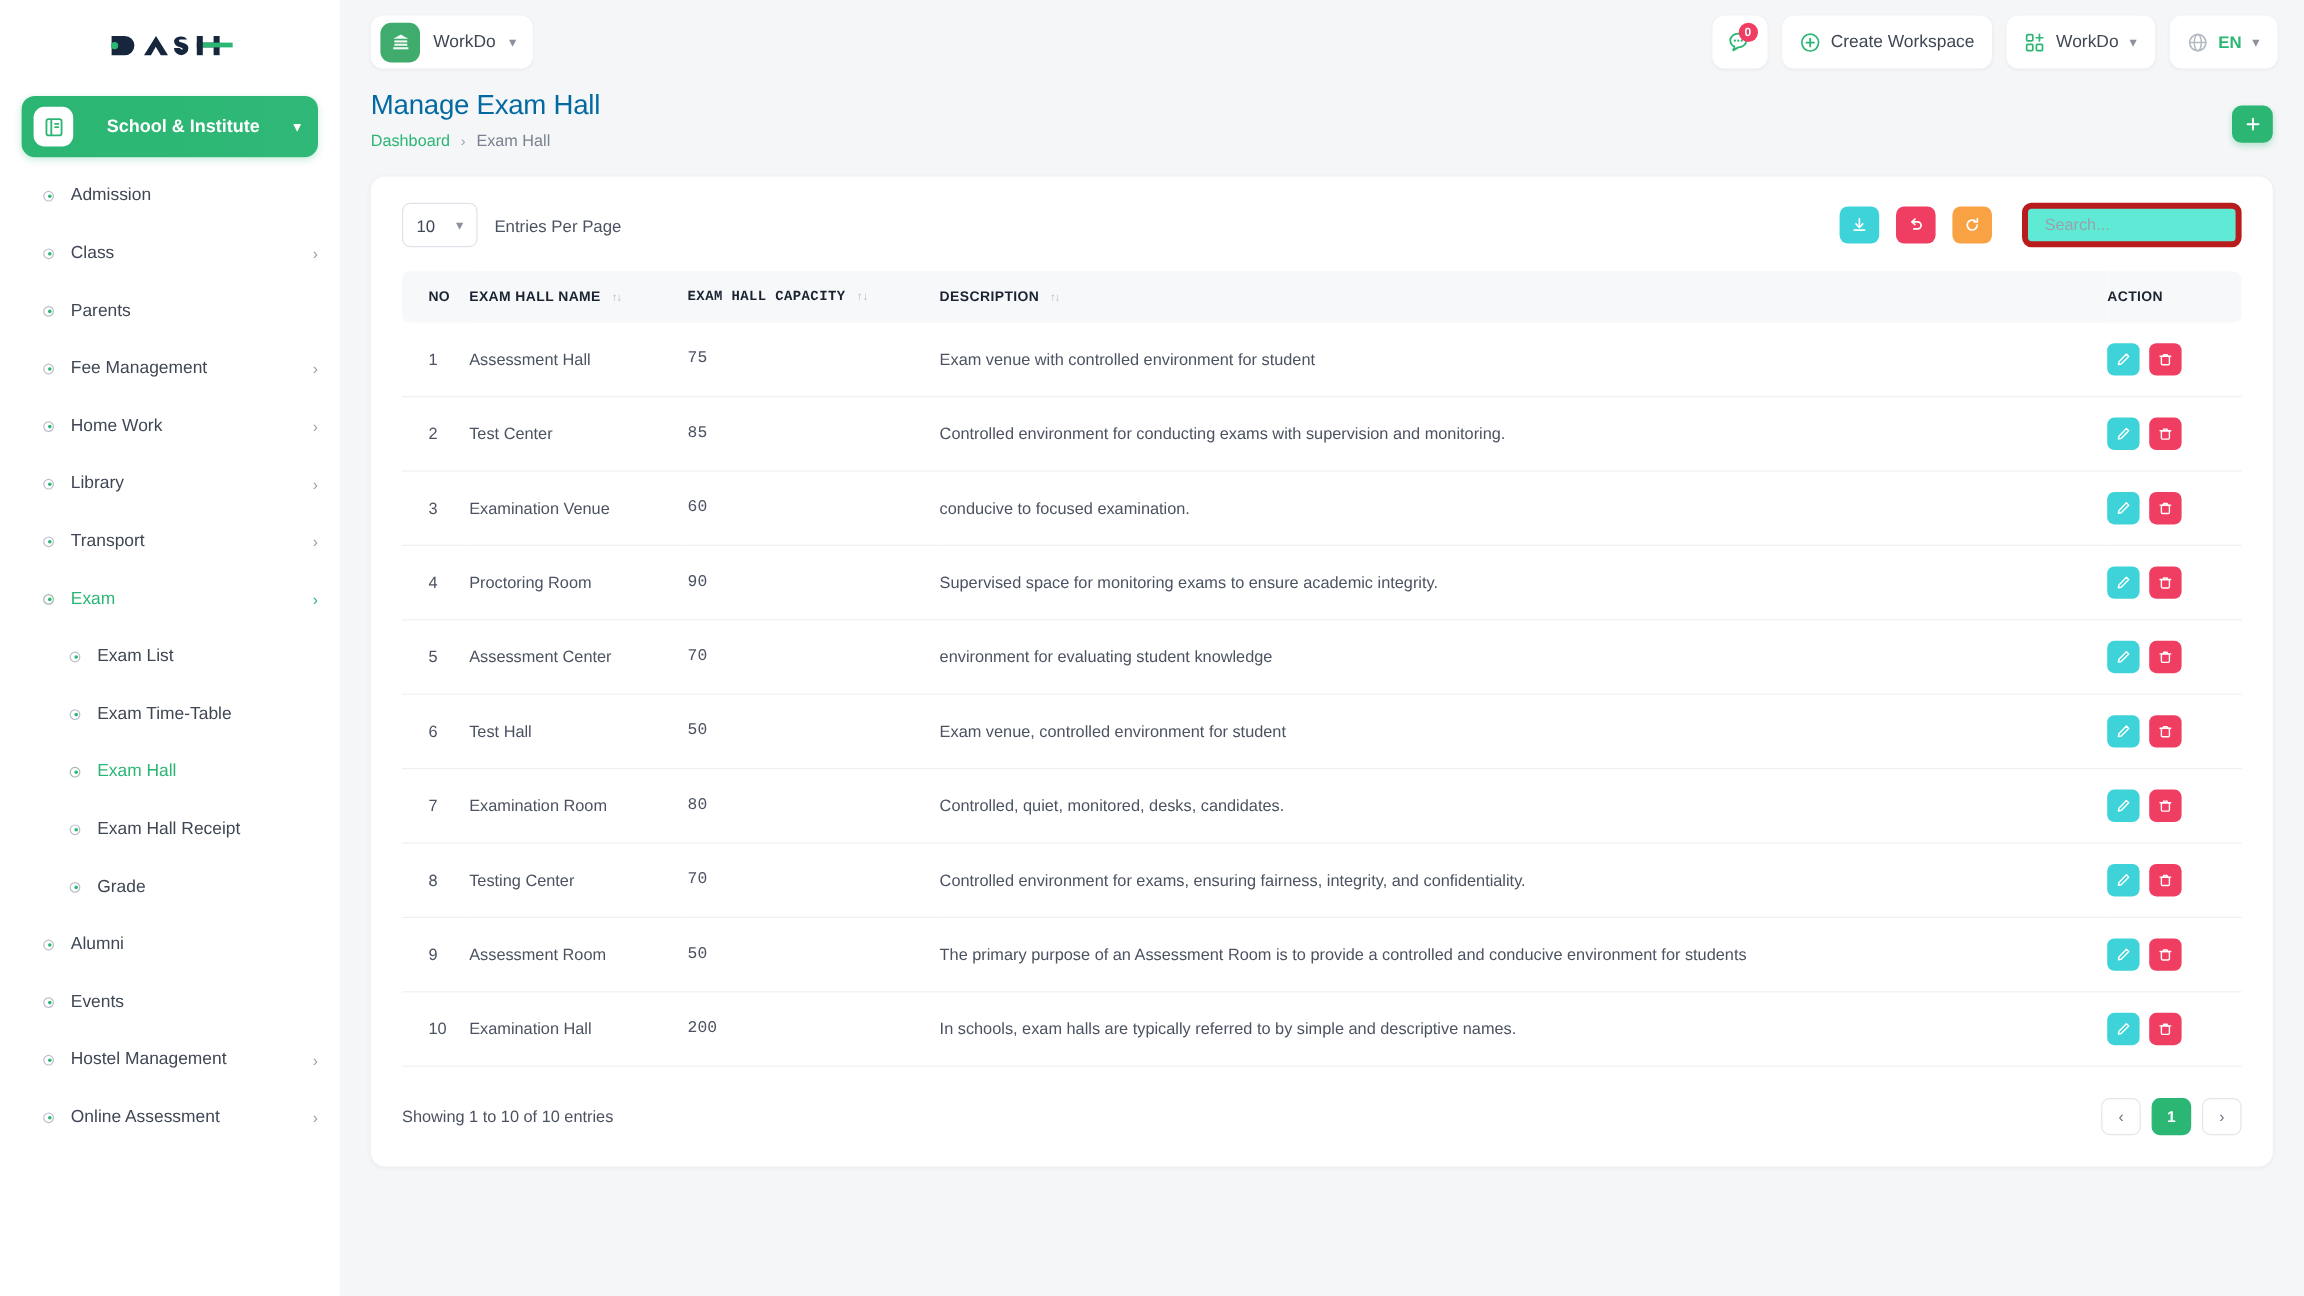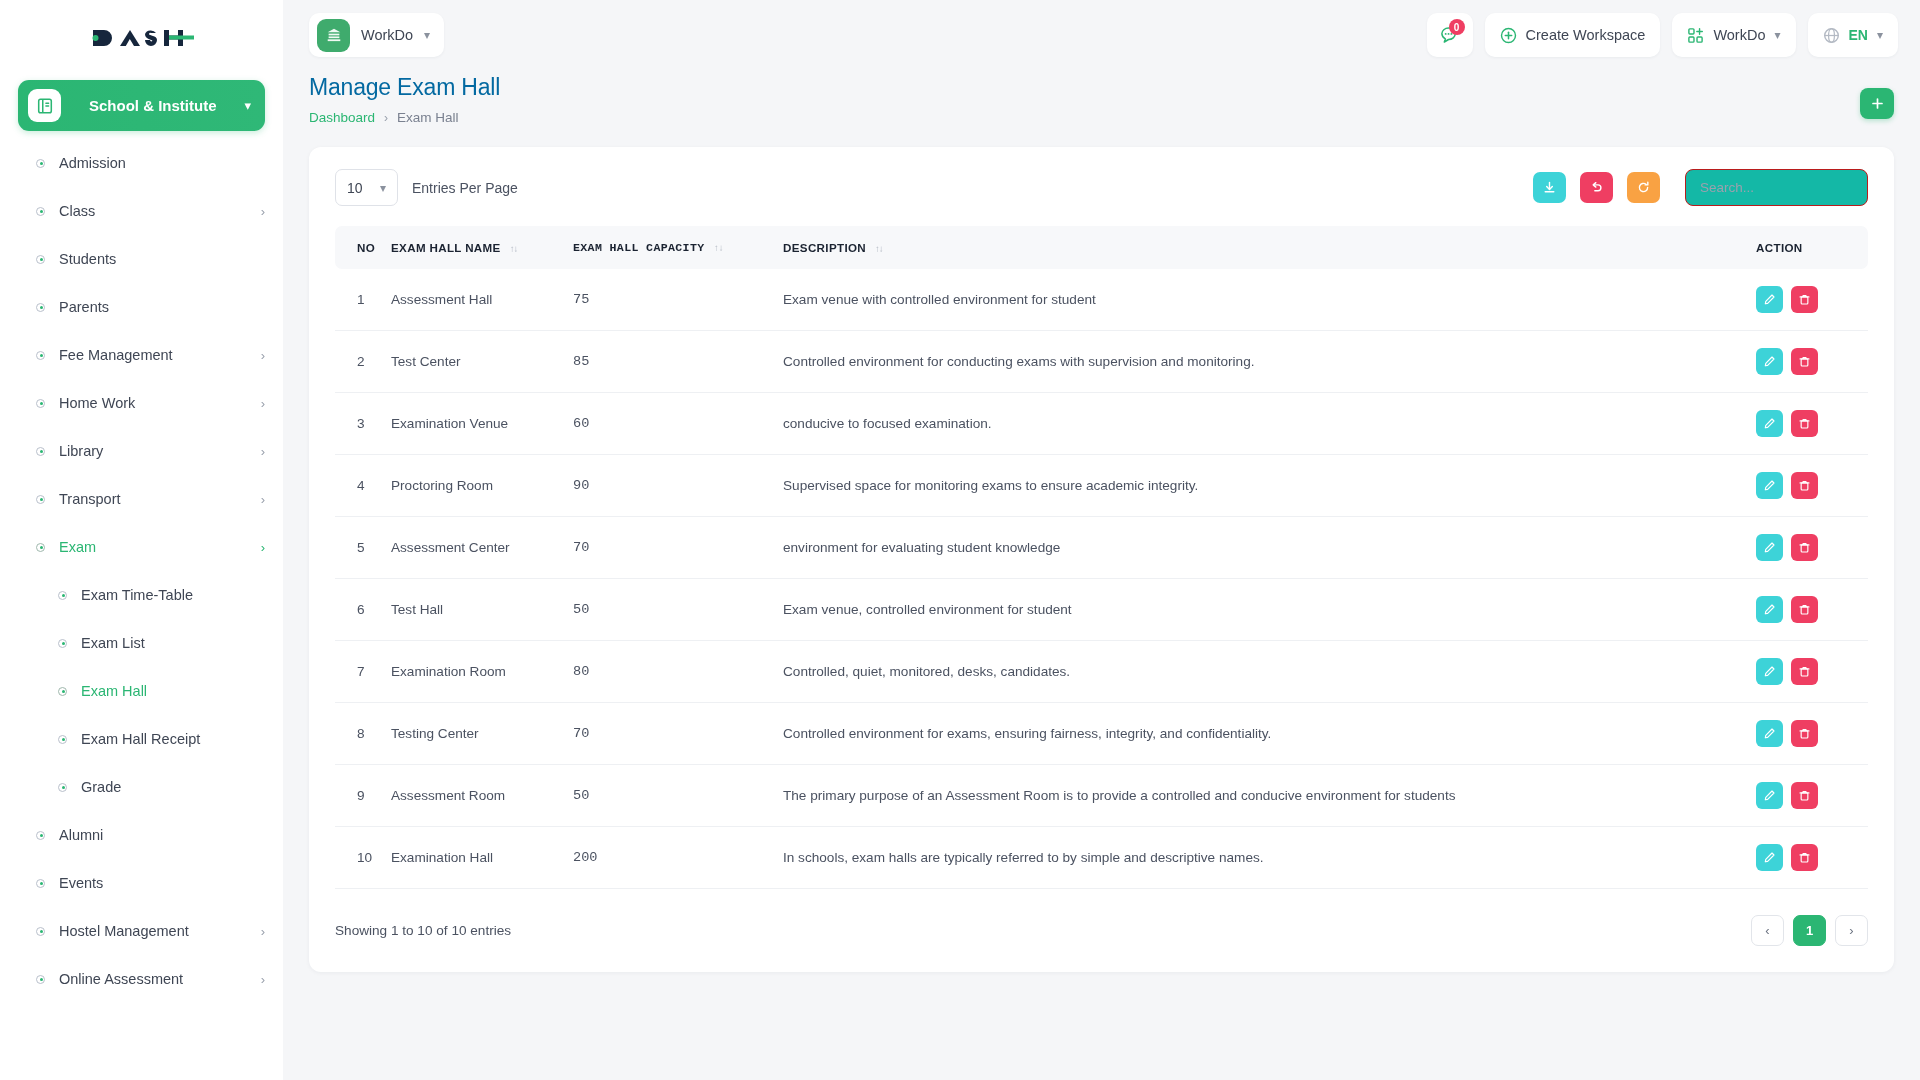--- a/index.html
+++ b/index.html
@@ -134,23 +134,23 @@
   }
   .per-page-lbl { font-size: 14px; color: #4b5261; }
   .spacer { flex: 1; }
   .tool-btn {
     width: 33px; height: 31px; border-radius: 7px;
     display: flex; align-items: center; justify-content: center; cursor: pointer;
     color: #fff;
   }
   .tbl-search {
     margin-left: 11px; width: 183px; height: 37px;
-    border: 1px solid #b91c1c; border-radius: 8px; padding: 0 14px;
+    border: 5px solid #b91c1c; border-radius: 8px; padding: 0 14px;
     font-family: "Liberation Sans", sans-serif; font-size: 13.5px; color: #4b5261;
-    outline: none; background: #14b8a6;
+    outline: none; background: #5eead4;
   }
   .tbl-search::placeholder { color: #9aa1ad; }
 
   table { width: 100%; border-collapse: collapse; margin-top: 20px; }
   thead tr { background: #f7f8fa; }
   th {
     text-align: left; font-size: 11.6px; font-weight: bold; color: #1b2331;
     letter-spacing: .35px; padding: 15px 0; text-transform: uppercase;
     white-space: nowrap;
   }
@@ -222,24 +222,20 @@
           <span class="bullet"></span>
           <span class="label">Admission</span>
         </div>
         <div class="nav-item">
           <span class="bullet"></span>
           <span class="label">Class</span>
           <span class="chev-right">›</span>
         </div>
         <div class="nav-item">
           <span class="bullet"></span>
-          <span class="label">Students</span>
-        </div>
-        <div class="nav-item">
-          <span class="bullet"></span>
           <span class="label">Parents</span>
         </div>
         <div class="nav-item">
           <span class="bullet"></span>
           <span class="label">Fee Management</span>
           <span class="chev-right">›</span>
         </div>
         <div class="nav-item">
           <span class="bullet"></span>
           <span class="label">Home Work</span>
@@ -255,25 +251,25 @@
           <span class="label">Transport</span>
           <span class="chev-right">›</span>
         </div>
         <div class="nav-item active">
           <span class="bullet"></span>
           <span class="label">Exam</span>
           <span class="chev-right">›</span>
         </div>
         <div class="nav-item sub">
           <span class="bullet"></span>
+          <span class="label">Exam List</span>
+        </div>
+        <div class="nav-item sub">
+          <span class="bullet"></span>
           <span class="label">Exam Time-Table</span>
-        </div>
-        <div class="nav-item sub">
-          <span class="bullet"></span>
-          <span class="label">Exam List</span>
         </div>
         <div class="nav-item sub active">
           <span class="bullet"></span>
           <span class="label">Exam Hall</span>
         </div>
         <div class="nav-item sub">
           <span class="bullet"></span>
           <span class="label">Exam Hall Receipt</span>
         </div>
         <div class="nav-item sub">

